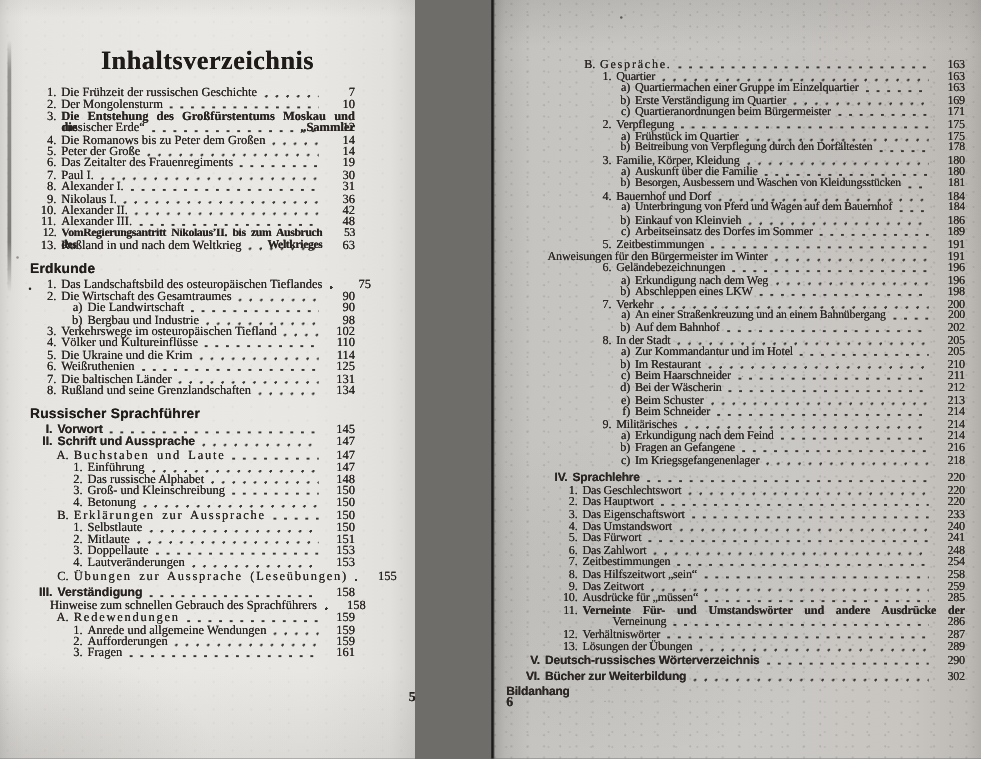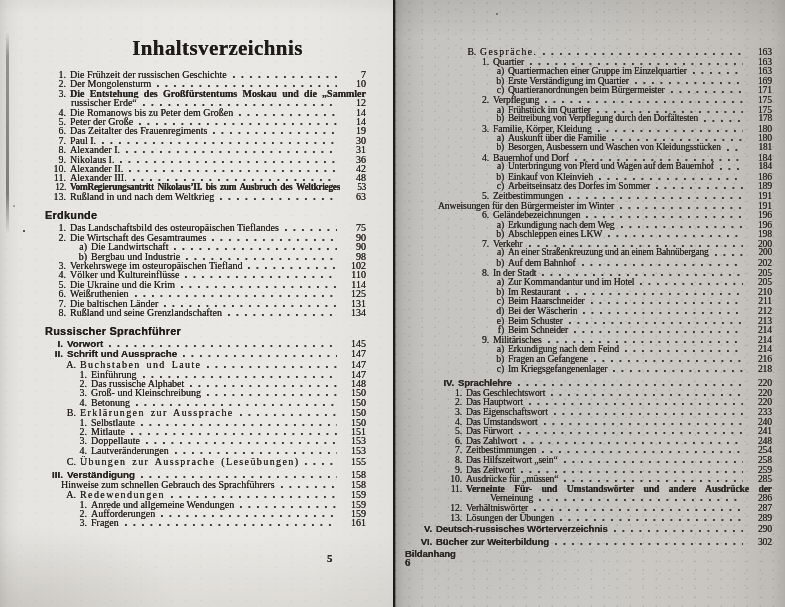--- a/index.html
+++ b/index.html
@@ -1,25 +1,25 @@
 <!DOCTYPE html>
 <html><head>
 <meta charset="utf-8">
 <style>
   html,body{margin:0;padding:0;}
   body{width:785px;height:607px;overflow:hidden;background:#6f6d6a;}
   .stage{position:relative;width:785px;height:607px;font-family:"Liberation Serif",serif;color:#282421;}
 
   
   .page{position:absolute;top:0;height:607px;}
-  .pL{left:0;width:393px;
+  .pL{left:0;width:332px;
       background:
         radial-gradient(220px 120px at 6% 100%, rgba(70,66,62,.10), transparent 70%),
         linear-gradient(180deg, rgba(90,85,80,.06), transparent 14px, transparent 88%, rgba(90,85,80,.09)),
-        linear-gradient(90deg,#d2d0cc 0,#dedcd8 7px,#e6e4e0 20px,#eae8e4 45%,#e9e7e3 75%,#e2e0dc 94%,#d3d1cd 100%); padding-left: 21px;}
+        linear-gradient(90deg,#d2d0cc 0,#dedcd8 7px,#e6e4e0 20px,#eae8e4 45%,#e9e7e3 75%,#e2e0dc 94%,#d3d1cd 100%);}
   .pR{left:393px;width:392px;color:#2b2724;
       background:
         linear-gradient(180deg, rgba(50,48,46,.10), transparent 38px),
         radial-gradient(300px 200px at 70% 18%, rgba(40,38,36,.05), transparent 70%),
         radial-gradient(260px 190px at 28% 78%, rgba(40,38,36,.06), transparent 70%),
         linear-gradient(90deg,#1c1b1a 0,#1c1b1a 1.5px,#a8a6a2 3px,#b9b7b3 11px,#c6c4c0 32px,#cbc9c5 50%,#c8c5c1 85%,#bebbb7 97%,#b2afab 100%);}
   .pR::after{content:"";position:absolute;inset:0;pointer-events:none;opacity:.17;
       background-image:
         radial-gradient(circle at 25% 35%, rgba(55,51,47,.9) .5px, transparent 1.1px),
         radial-gradient(circle at 70% 80%, rgba(55,51,47,.7) .5px, transparent 1px);

